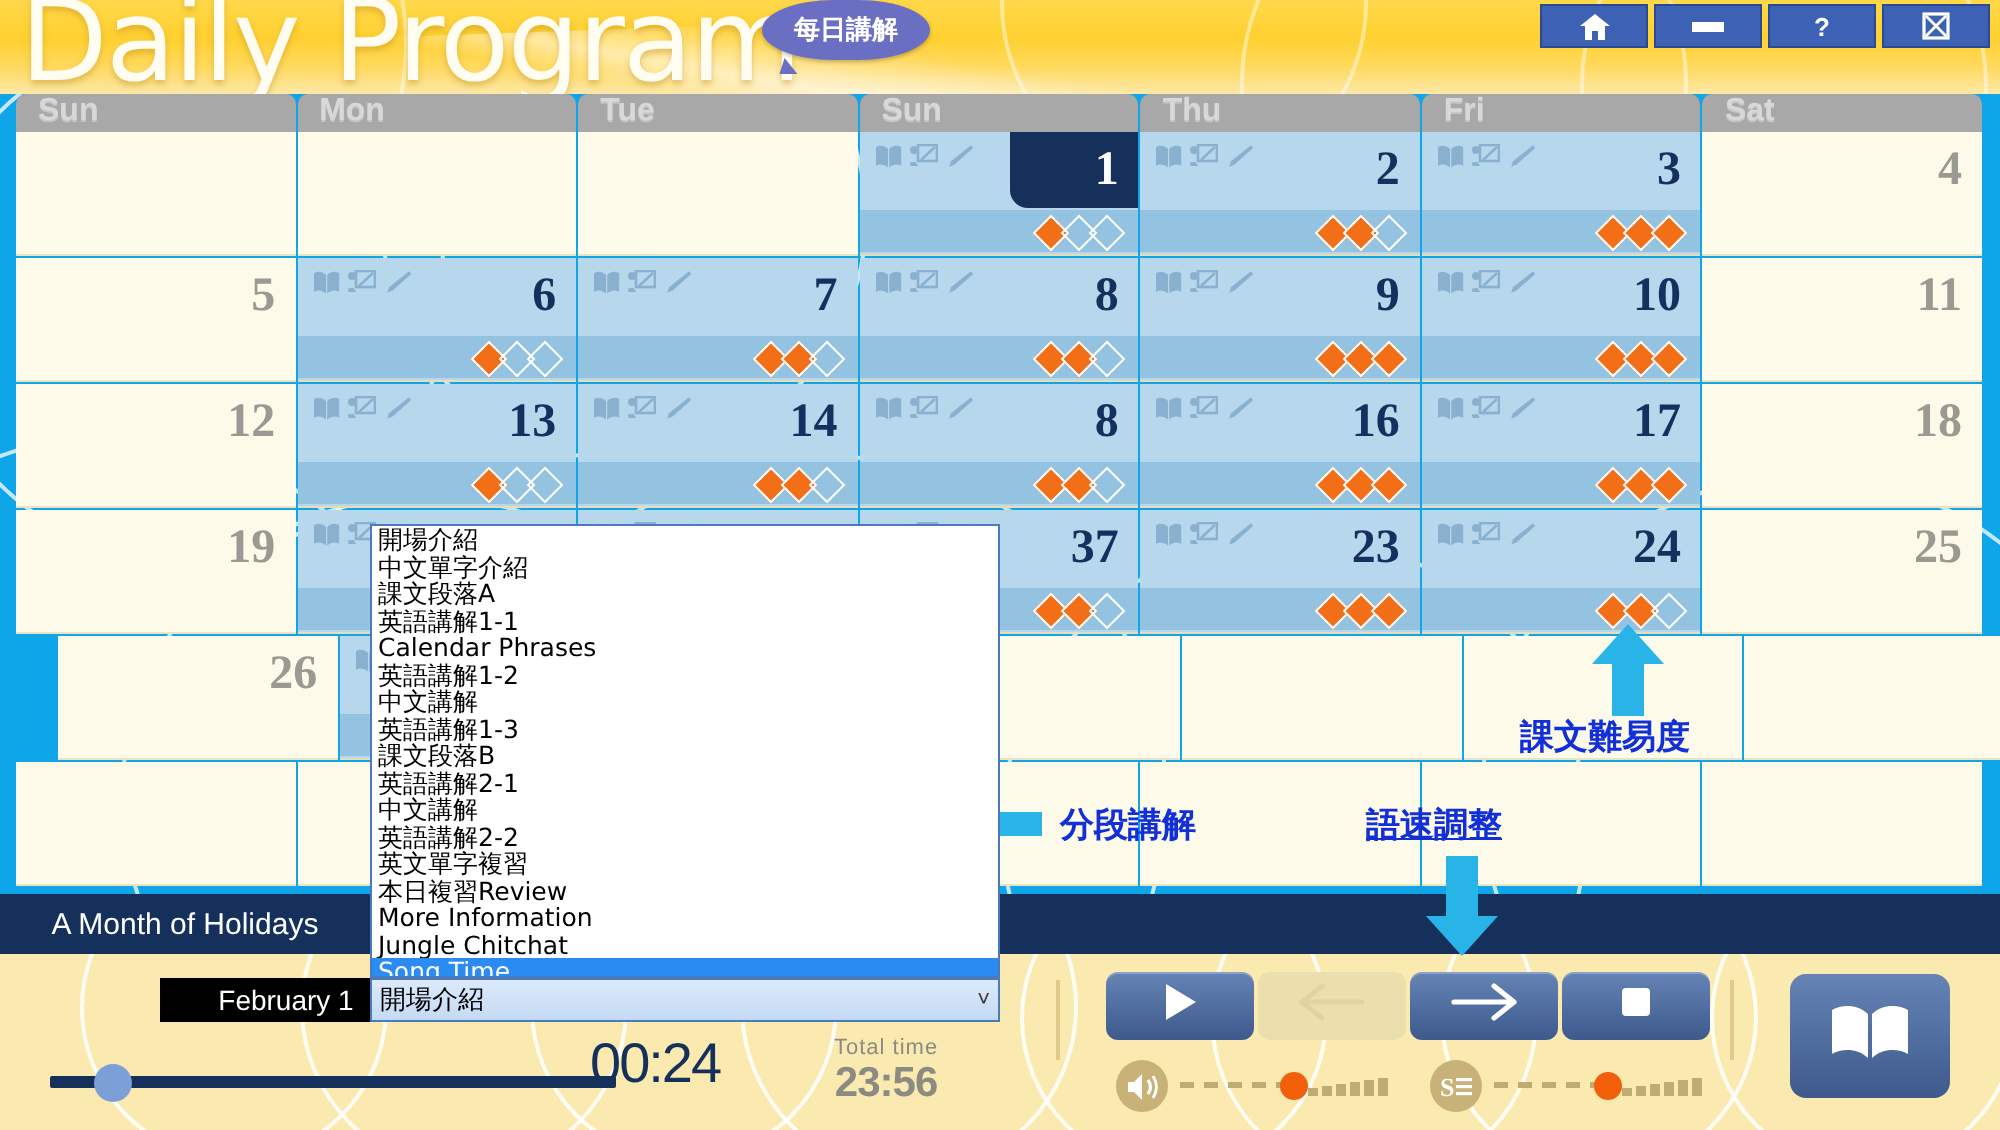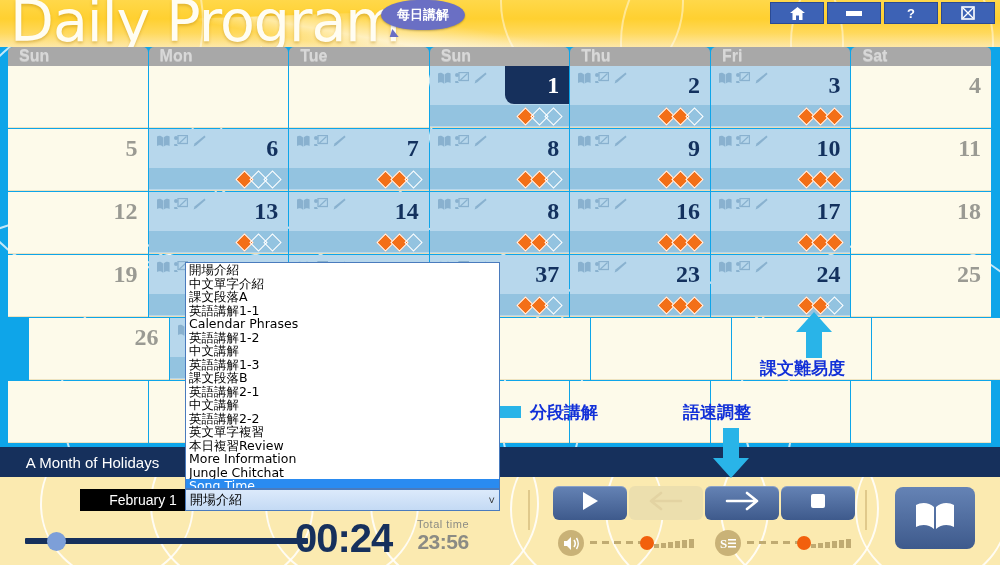--- a/index.html
+++ b/index.html
@@ -149,21 +149,21 @@
   .datepill{
     position:absolute;left:80px;top:489px;width:126px;height:22px;
     background:#000000;color:#fff;font-size:14px;
     display:flex;align-items:center;justify-content:center;z-index:40;
   }
   .seekwrap{position:absolute;left:25px;top:528px;width:330px;height:24px;z-index:40;}
   .seektrack{position:absolute;left:0;top:10px;width:283px;height:6px;background:#16305c;border-radius:1px;}
   .seekknob{position:absolute;left:22px;top:4px;width:19px;height:19px;border-radius:50%;background:#7d9fd8;}
   .timecur{
     position:absolute;left:295px;top:516px;z-index:40;
-    font-size:40px;font-weight:bold;color:#16305c;letter-spacing:-1px;
+    font-size:28px;font-weight:normal;color:#16305c;letter-spacing:-1px;
   }
   .totwrap{position:absolute;left:417px;top:518px;z-index:40;text-align:center;}
   .totlbl{font-size:11px;color:#8b8b84;font-weight:normal;letter-spacing:.5px;}
   .tottime{font-size:21px;color:#8b8b84;font-weight:bold;letter-spacing:-.5px;}
 
   .divider{position:absolute;width:2px;height:40px;background:#e0c98b;z-index:40;}
   .ctrl{
     position:absolute;top:486px;width:74px;height:34px;border-radius:6px;
     background:linear-gradient(180deg,#6583b5,#3e5a8c);
     display:flex;align-items:center;justify-content:center;z-index:40;cursor:pointer;
@@ -836,21 +836,21 @@
       </svg>
   </div>
 
   <div class="anno" style="left:530px;top:401px;">分段講解</div>
   <div class="arrow" style="left:473px;top:398px;">
     <svg width="48" height="28" viewBox="0 0 48 28">
         <path d="M0 14 L20 0 V8 H48 V20 H20 V28 Z" fill="#29b4e8"></path>
       </svg>
   </div>
 
-  <div class="anno" style="left:683px;top:401px;">語速調整</div>
+  <div class="anno" style="left:683px;top:401px;text-decoration:underline;">語速調整</div>
   <div class="arrow" style="left:713px;top:428px;">
     <svg width="36" height="50" viewBox="0 0 36 50">
         <path d="M10 0 H26 V30 H36 L18 50 L0 30 H10 Z" fill="#29b4e8"></path>
       </svg>
   </div>
 
   <div class="navybar"></div>
   <div class="navybar2"></div>
   <div class="titlebar-txt">A Month of Holidays</div>
 

